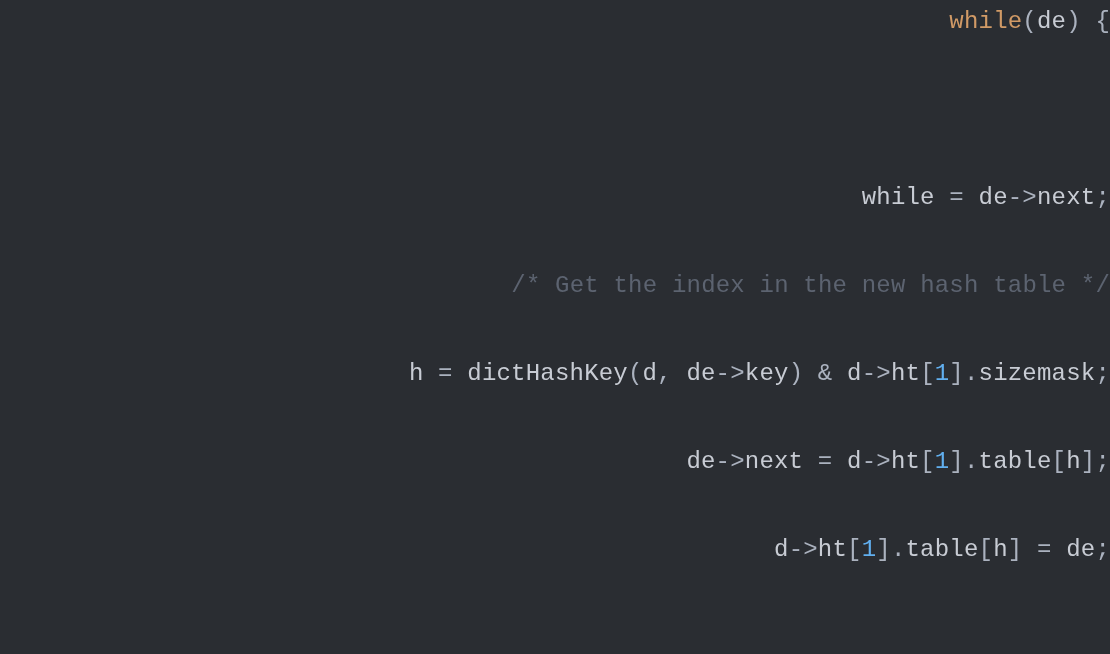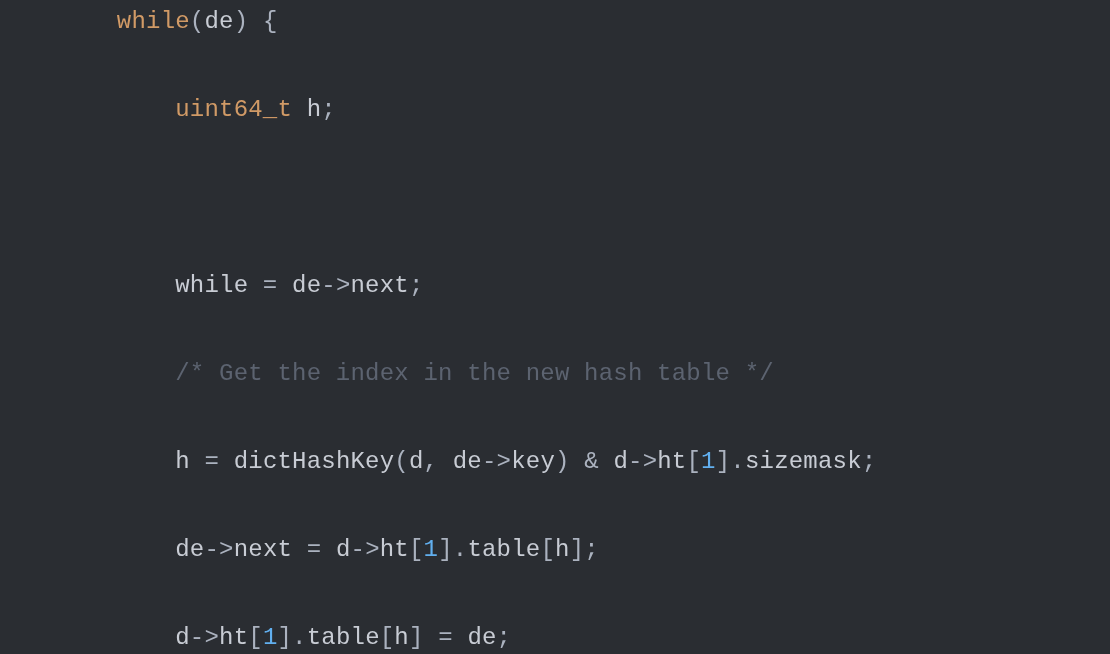--- a/index.html
+++ b/index.html
@@ -15,34 +15,34 @@
     padding: 0;
     font-family: "SF Mono", "Menlo", "Consolas", "Liberation Mono", monospace;
     font-size: 24px;
     line-height: 44px;
     color: #c8ccd4;
     white-space: pre;
     letter-spacing: 0.2px;
   }
   .line {
     display: block;
+    text-align: right;
   }
   .tok-kw     { color: #d19a66; } 
   .tok-plain  { color: #c8ccd4; } 
   .tok-punct  { color: #abb2bf; } 
   .tok-op     { color: #abb2bf; } 
   .tok-num    { color: #61afef; } 
   .tok-comment{ color: #5c6370; font-family: Liberation Mono, monospace; } 
   .tok-semi   { color: #abb2bf; } 
 </style>
 </head>
 <body>
 
 <pre class="code"><span class="line"><span>        </span><span class="tok-kw">while</span><span class="tok-punct">(</span><span class="tok-plain">de</span><span class="tok-punct">)</span><span> </span><span class="tok-punct">{</span></span>
-<span class="line"><span>            </span><span class="tok-kw">uint64_t</span><span> </span><span class="tok-plain">h</span><span class="tok-semi">;</span></span>
 <span class="line"> </span>
 <span class="line"><span>            </span><span class="tok-plain">while</span><span> </span><span class="tok-op">=</span><span> </span><span class="tok-plain">de</span><span class="tok-op">-&gt;</span><span class="tok-plain">next</span><span class="tok-semi">;</span></span>
 <span class="line"><span>            </span><span class="tok-comment">/* Get the index in the new hash table */</span></span>
 <span class="line"><span>            </span><span class="tok-plain">h</span><span> </span><span class="tok-op">=</span><span> </span><span class="tok-plain">dictHashKey</span><span class="tok-punct">(</span><span class="tok-plain">d</span><span class="tok-punct">,</span><span> </span><span class="tok-plain">de</span><span class="tok-op">-&gt;</span><span class="tok-plain">key</span><span class="tok-punct">)</span><span> </span><span class="tok-op">&amp;</span><span> </span><span class="tok-plain">d</span><span class="tok-op">-&gt;</span><span class="tok-plain">ht</span><span class="tok-punct">[</span><span class="tok-num">1</span><span class="tok-punct">]</span><span class="tok-punct">.</span><span class="tok-plain">sizemask</span><span class="tok-semi">;</span></span>
 <span class="line"><span>            </span><span class="tok-plain">de</span><span class="tok-op">-&gt;</span><span class="tok-plain">next</span><span> </span><span class="tok-op">=</span><span> </span><span class="tok-plain">d</span><span class="tok-op">-&gt;</span><span class="tok-plain">ht</span><span class="tok-punct">[</span><span class="tok-num">1</span><span class="tok-punct">]</span><span class="tok-punct">.</span><span class="tok-plain">table</span><span class="tok-punct">[</span><span class="tok-plain">h</span><span class="tok-punct">]</span><span class="tok-semi">;</span></span>
 <span class="line"><span>            </span><span class="tok-plain">d</span><span class="tok-op">-&gt;</span><span class="tok-plain">ht</span><span class="tok-punct">[</span><span class="tok-num">1</span><span class="tok-punct">]</span><span class="tok-punct">.</span><span class="tok-plain">table</span><span class="tok-punct">[</span><span class="tok-plain">h</span><span class="tok-punct">]</span><span> </span><span class="tok-op">=</span><span> </span><span class="tok-plain">de</span><span class="tok-semi">;</span></span>
 
 
 
 

